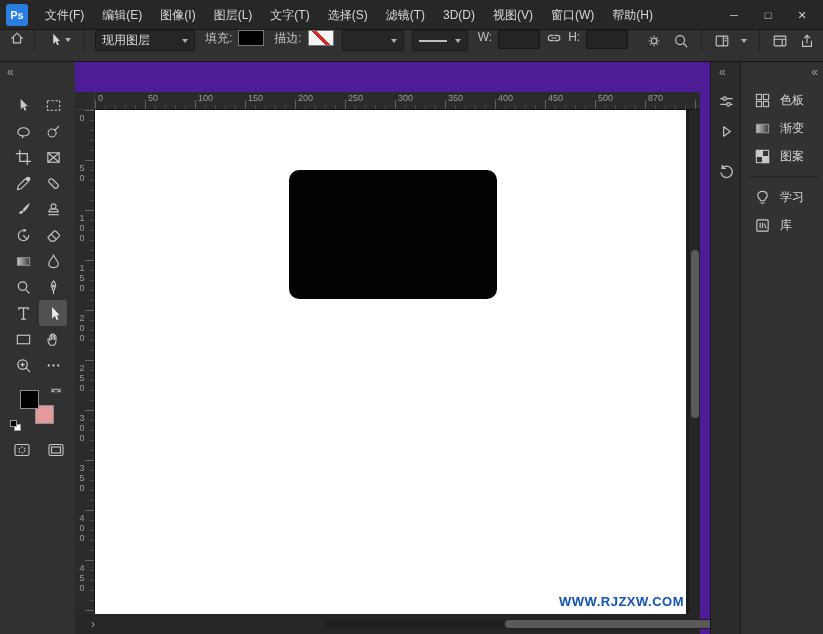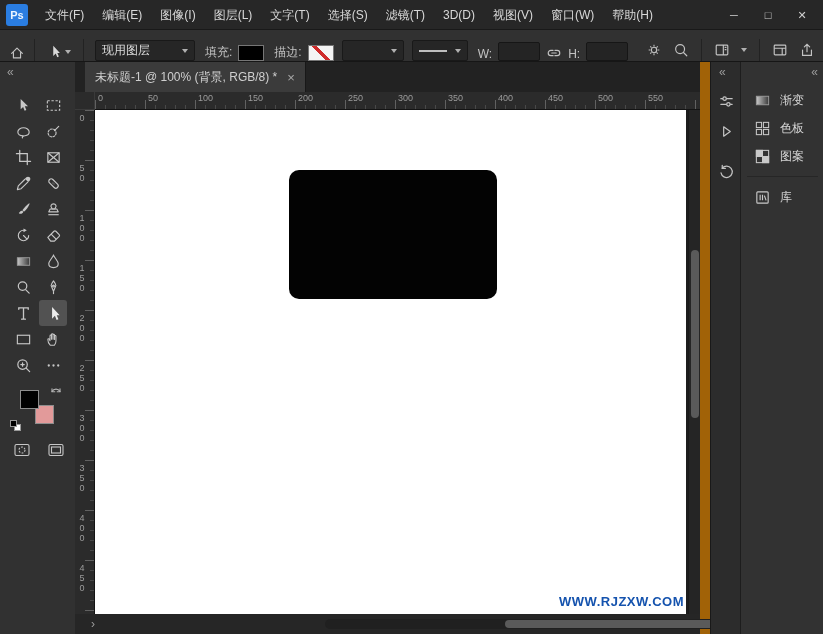--- a/index.html
+++ b/index.html
@@ -1,35 +1,35 @@
 <!DOCTYPE html>
 <html><head>
 <meta charset="utf-8">
 <style>
   * { margin:0; padding:0; box-sizing:border-box; }
   html,body { background:#111; }
   body { font-family:"Liberation Sans","DejaVu Sans",sans-serif; }
-  .app { position:relative; width:823px; height:634px; background:#a16207; overflow:hidden;
+  .app { position:relative; width:823px; height:634px; background:#4c1d95; overflow:hidden;
          color:#d0d0d0; font-size:12px; }
 
   
   .menubar { position:absolute; left:0; top:0; width:823px; height:30px; background:#272727;
              border-bottom:1px solid #191919; display:flex; align-items:center; }
   .ps-logo { width:22px; height:22px; margin:0 8px 0 6px; background:#2a7de1; color:#eaf4ff;
              font-size:11px; font-weight:bold; display:flex; align-items:center; justify-content:center;
              border-radius:3px; }
   .menu-items { display:flex; height:30px; align-items:center; }
   .menu-item { padding:0 9px; line-height:30px; color:#d8d8d8; cursor:default; }
   .win-controls { position:absolute; right:4px; top:0; height:30px; display:flex; }
   .win-btn { width:34px; height:30px; display:flex; align-items:center; justify-content:center;
              color:#cfcfcf; font-size:11px; }
 
   
   .optionsbar { position:absolute; left:0; top:30px; width:823px; height:32px; background:#313131;
-                border-bottom:1px solid #161616; display:flex; align-items:flex-end; color:#c8c8c8; }
+                border-bottom:1px solid #161616; display:flex; align-items:flex-start; color:#c8c8c8; }
   .opt-sep { width:1px; height:22px; background:#222; margin:0 9px; }
   .opt-icon { display:flex; align-items:center; justify-content:center; color:#c3c3c3; }
   .opt-icon svg { width:16px; height:16px; }
   .tool-switcher { display:flex; align-items:center; gap:3px; padding:2px 3px; border-radius:3px; }
   .dd-arrow { width:0; height:0; border-left:3.5px solid transparent; border-right:3.5px solid transparent;
               border-top:4px solid #b0b0b0; }
   .select-box { height:21px; background:#262626; border:1px solid #191919; border-radius:2px;
                 display:flex; align-items:center; justify-content:space-between; padding:0 6px; color:#ddd; }
   .mode-select { width:100px; margin-left:2px; }
   .opt-label { margin:0 6px 0 10px; color:#c3c3c3; }
@@ -401,41 +401,35 @@
       </span>
       <span class="mode-btn">
         <svg viewBox="0 0 18 18" fill="none" stroke="currentColor" stroke-width="1.1">
             <rect x="2" y="3.5" width="14" height="11" rx="1.5"></rect>
             <rect x="4.5" y="6" width="9" height="6"></rect>
           </svg>
       </span>
     </div>
   </div>
 
-  <div class="tabbar">
-    <div class="doc-tab">
-      <span>未标题-1 @ 100% (背景, RGB/8) *</span>
-      <span class="close-x">×</span>
-    </div>
-  </div>
 
   <div class="ruler-corner"></div>
   <div class="hruler">
     <span style="left:3px">0</span>
     <span style="left:53px">50</span>
     <span style="left:103px">100</span>
     <span style="left:153px">150</span>
     <span style="left:203px">200</span>
     <span style="left:253px">250</span>
     <span style="left:303px">300</span>
     <span style="left:353px">350</span>
     <span style="left:403px">400</span>
     <span style="left:453px">450</span>
     <span style="left:503px">500</span>
-    <span style="left:553px">550</span>
+    <span style="left:553px">870</span>
   </div>
   <div class="vruler">
     <span style="top:3px">0</span>
     <span style="top:53px">50</span>
     <span style="top:103px">100</span>
     <span style="top:153px">150</span>
     <span style="top:203px">200</span>
     <span style="top:253px">250</span>
     <span style="top:303px">300</span>
     <span style="top:353px">350</span>
@@ -480,50 +474,57 @@
           <path d="M4.5 5.5 A6 6 0 1 1 3.2 10.5"></path>
           <path d="M4.5 2.5 V5.8 H7.8" fill="none"></path>
         </svg>
     </span>
   </div>
 
   <div class="dockpanel">
     <span class="collapse">«</span>
     <div class="dock-items">
       <div class="dock-item">
+        <svg viewBox="0 0 18 18" fill="none" stroke="currentColor" stroke-width="1.1">
+            <rect x="2.5" y="2.5" width="5.5" height="5.5"></rect>
+            <rect x="10" y="2.5" width="5.5" height="5.5"></rect>
+            <rect x="2.5" y="10" width="5.5" height="5.5"></rect>
+            <rect x="10" y="10" width="5.5" height="5.5"></rect>
+          </svg>
+        <span>色板</span>
+      </div>
+      <div class="dock-item">
         <svg viewBox="0 0 18 18">
             <defs>
               <linearGradient id="grdB" x1="0" y1="0" x2="1" y2="0">
                 <stop offset="0" stop-color="#c9c9c9"></stop>
                 <stop offset="1" stop-color="#c9c9c9" stop-opacity="0.05"></stop>
               </linearGradient>
             </defs>
             <rect x="2.5" y="4.5" width="13" height="9" fill="url(#grdB)" stroke="#9a9a9a"></rect>
           </svg>
         <span>渐变</span>
       </div>
       <div class="dock-item">
         <svg viewBox="0 0 18 18" fill="none" stroke="currentColor" stroke-width="1.1">
-            <rect x="2.5" y="2.5" width="5.5" height="5.5"></rect>
-            <rect x="10" y="2.5" width="5.5" height="5.5"></rect>
-            <rect x="2.5" y="10" width="5.5" height="5.5"></rect>
-            <rect x="10" y="10" width="5.5" height="5.5"></rect>
-          </svg>
-        <span>色板</span>
-      </div>
-      <div class="dock-item">
-        <svg viewBox="0 0 18 18" fill="none" stroke="currentColor" stroke-width="1.1">
             <rect x="2.5" y="2.5" width="13" height="13"></rect>
             <rect x="2.5" y="2.5" width="6.5" height="6.5" fill="currentColor"></rect>
             <rect x="9" y="9" width="6.5" height="6.5" fill="currentColor"></rect>
           </svg>
         <span>图案</span>
       </div>
       <div class="dock-divider"></div>
       <div class="dock-item">
+        <svg viewBox="0 0 18 18" fill="none" stroke="currentColor" stroke-width="1.2" stroke-linejoin="round">
+            <path d="M6.5 11 C4.8 10 4 8.7 4 7 C4 4.2 6.2 2.5 9 2.5 C11.8 2.5 14 4.2 14 7 C14 8.7 13.2 10 11.5 11 L11.2 12.5 H6.8 Z"></path>
+            <path d="M7 14.8 H11"></path>
+          </svg>
+        <span>学习</span>
+      </div>
+      <div class="dock-item">
         <svg viewBox="0 0 18 18" fill="none" stroke="currentColor" stroke-width="1.2">
             <rect x="3" y="3" width="12" height="12" rx="1"></rect>
             <path d="M6.5 6 V12 M9 6 V12 M11 7 L12.8 12"></path>
           </svg>
         <span>库</span>
       </div>
     </div>
   </div>
 
 </div>

